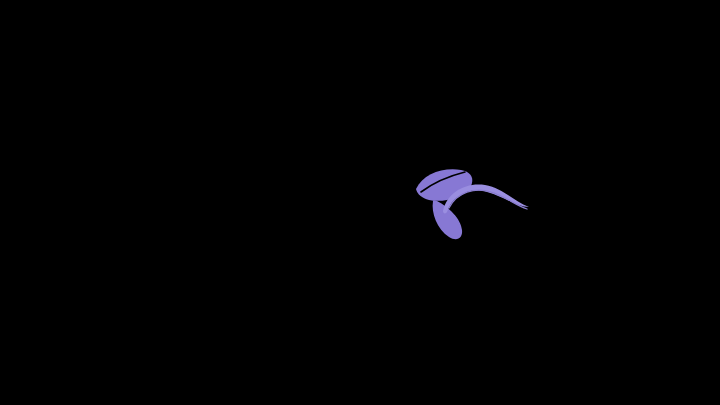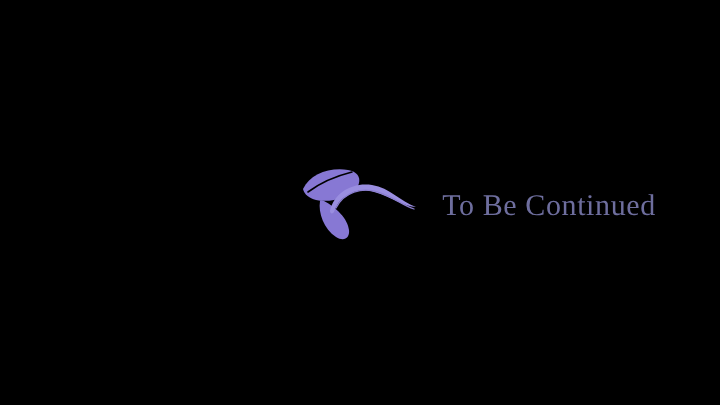--- a/index.html
+++ b/index.html
@@ -74,18 +74,17 @@
         <path d="M20 42 C 18 54, 24 70, 36 78 C 44 83, 50 79, 49 71
                  C 48 60, 36 48, 24 42 C 22 41, 20 41, 20 42 Z" fill="#8778d4"></path>
 
         <path d="M30 52 C 34 34, 52 23, 72 26 C 90 29, 100 42, 116 48
                  C 104 48, 92 38, 74 33 C 56 28, 40 36, 34 53
                  C 33 55, 30 55, 30 52 Z" fill="#9a8ee0"></path>
 
         <path d="M36 49 C 44 33, 62 28, 78 33 C 92 37, 102 46, 114 50" fill="none" stroke="#8a7ecf" stroke-width="1.3" stroke-linecap="round"></path>
       </svg>
 
-      <div id="endcard-text">To Be Continued</div>
 
     </div>
   </div>
 
 </div>
 
 </body></html>

